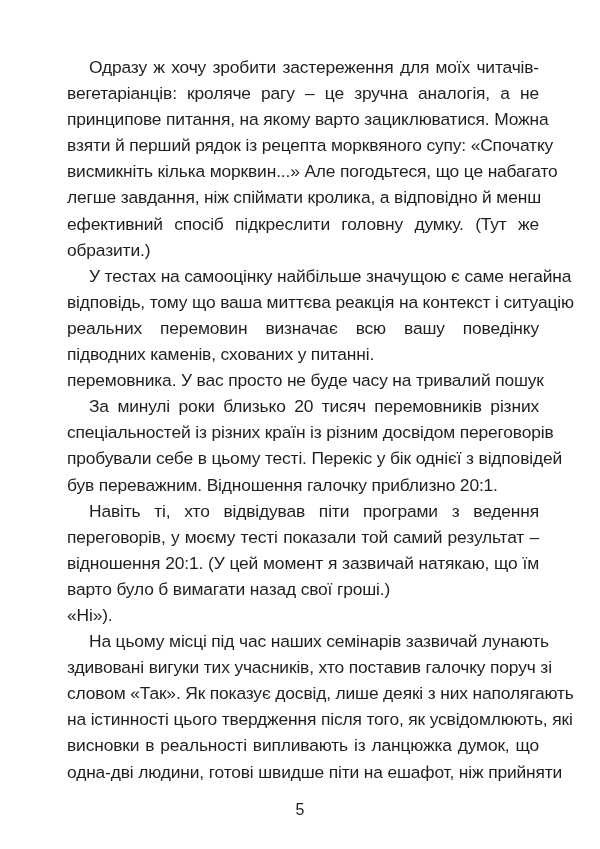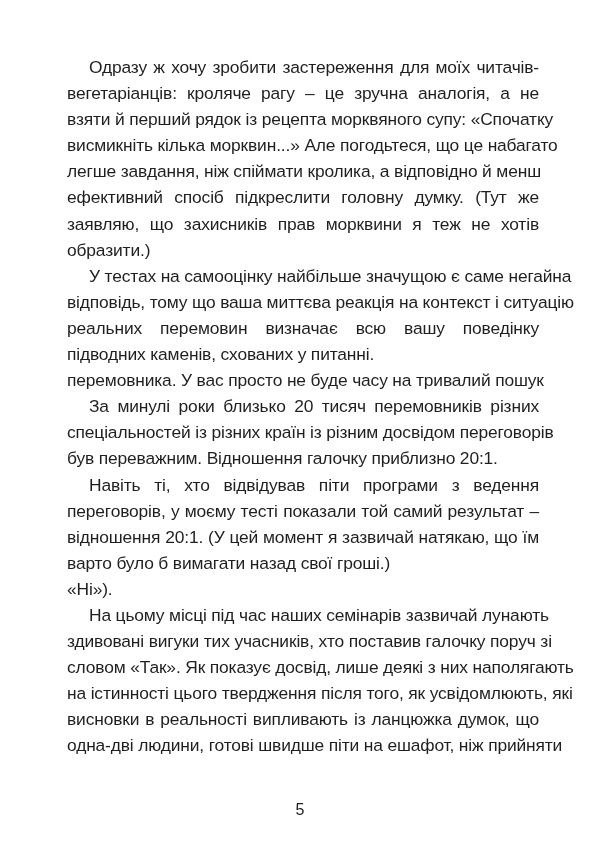--- a/index.html
+++ b/index.html
@@ -28,39 +28,40 @@
 </style>
 </head>
 <body>
 
 <div class="page">
   <div class="body-text">
 
     <div>
       <span class="line indent">Одразу ж хочу зробити застереження для моїх читачів-</span>
       <span class="line">вегетаріанців: кроляче рагу – це зручна аналогія, а не</span>
+      <span class="line">принципове питання, на якому варто зациклюватися. Можна</span>
       <span class="line">взяти й перший рядок із рецепта морквяного супу: «Спочатку</span>
       <span class="line">висмикніть кілька морквин...» Але погодьтеся, що це набагато</span>
       <span class="line">легше завдання, ніж спіймати кролика, а відповідно й менш</span>
       <span class="line">ефективний спосіб підкреслити головну думку. (Тут же</span>
-      <span class="line">заявляю, що захисників прав морквини я теж не хотів</span>
       <span class="line last">образити.)</span>
     </div>
 
     <div>
       <span class="line indent">У тестах на самооцінку найбільше значущою є саме негайна</span>
       <span class="line">відповідь, тому що ваша миттєва реакція на контекст і ситуацію</span>
       <span class="line">реальних перемовин визначає всю вашу поведінку</span>
       <span class="line last">підводних каменів, схованих у питанні.</span>
       <span class="line">перемовника. У вас просто не буде часу на тривалий пошук</span>
     </div>
 
     <div>
       <span class="line indent">За минулі роки близько 20 тисяч перемовників різних</span>
       <span class="line">спеціальностей із різних країн із різним досвідом переговорів</span>
+      <span class="line">пробували себе в цьому тесті. Перекіс у бік однієї з відповідей</span>
       <span class="line last">був переважним. Відношення галочку приблизно 20:1.</span>
     </div>
 
     <div>
       <span class="line indent">Навіть ті, хто відвідував піти програми з ведення</span>
       <span class="line">переговорів, у моєму тесті показали той самий результат –</span>
       <span class="line">відношення 20:1. (У цей момент я зазвичай натякаю, що їм</span>
       <span class="line last">варто було б вимагати назад свої гроші.)</span>
     </div>
 

